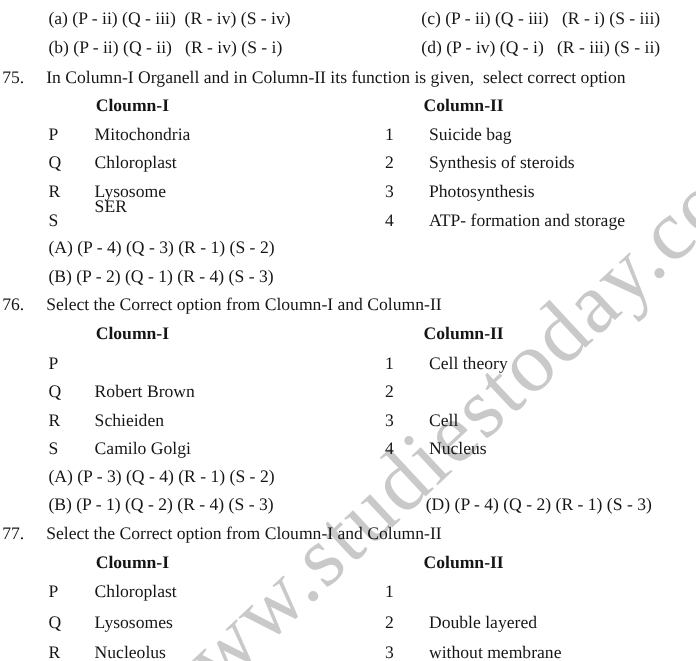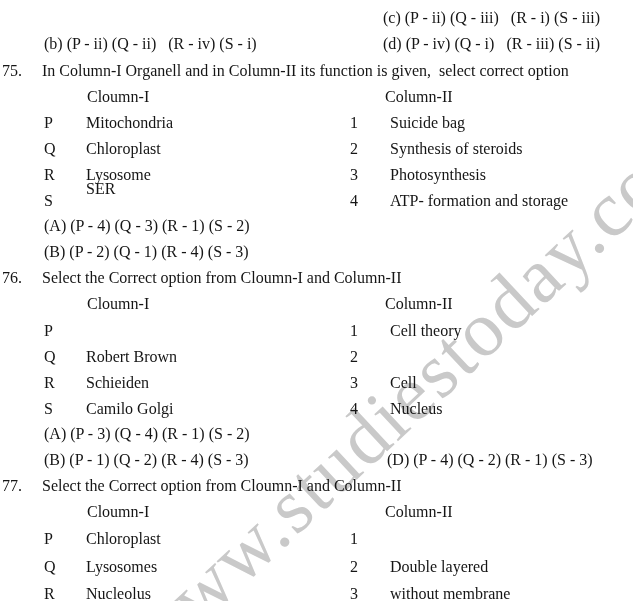--- a/index.html
+++ b/index.html
@@ -12,21 +12,21 @@
     font-family:"Liberation Serif", serif;
     font-size:16px;
     color:#151515;
   }
   .abs {
     position:absolute;
     white-space:pre;
     line-height:20px;
     z-index:2;
   }
-  .b { font-weight:normal; }
+  .b { font-weight:bold; }
   .watermark {
     position:absolute;
     left:138px; top:603px;
     font-family:"Liberation Serif", serif;
     font-size:78px;
     letter-spacing:2px;
     color:#c9c9c9;
     white-space:nowrap;
     transform:rotate(-43deg);
     transform-origin:0 50%;
@@ -34,20 +34,21 @@
     user-select:none;
   }
 </style>
 </head>
 <body>
 
 <div class="page">
 
   <div class="watermark" style="color: rgb(201, 201, 201);">www.studiestoday.com</div>
 
+  <span class="abs" style="left:44px;top:8px">(a) (P - ii) (Q - iii)  (R - iv) (S - iv)</span>
   <span class="abs" style="left:383px;top:8px">(c) (P - ii) (Q - iii)   (R - i) (S - iii)</span>
   <span class="abs" style="left:44px;top:34px">(b) (P - ii) (Q - ii)   (R - iv) (S - i)</span>
   <span class="abs" style="left:383px;top:34px">(d) (P - iv) (Q - i)   (R - iii) (S - ii)</span>
 
   <span class="abs" style="left:2px;top:61px">75.</span>
   <span class="abs" style="left:42px;top:61px">In Column-I Organell and in Column-II its function is given,  select correct option</span>
   <span class="abs b" style="left:87px;top:87px">Cloumn-I</span>
   <span class="abs b" style="left:385px;top:87px">Column-II</span>
 
   <span class="abs" style="left:44px;top:113px">P</span>

